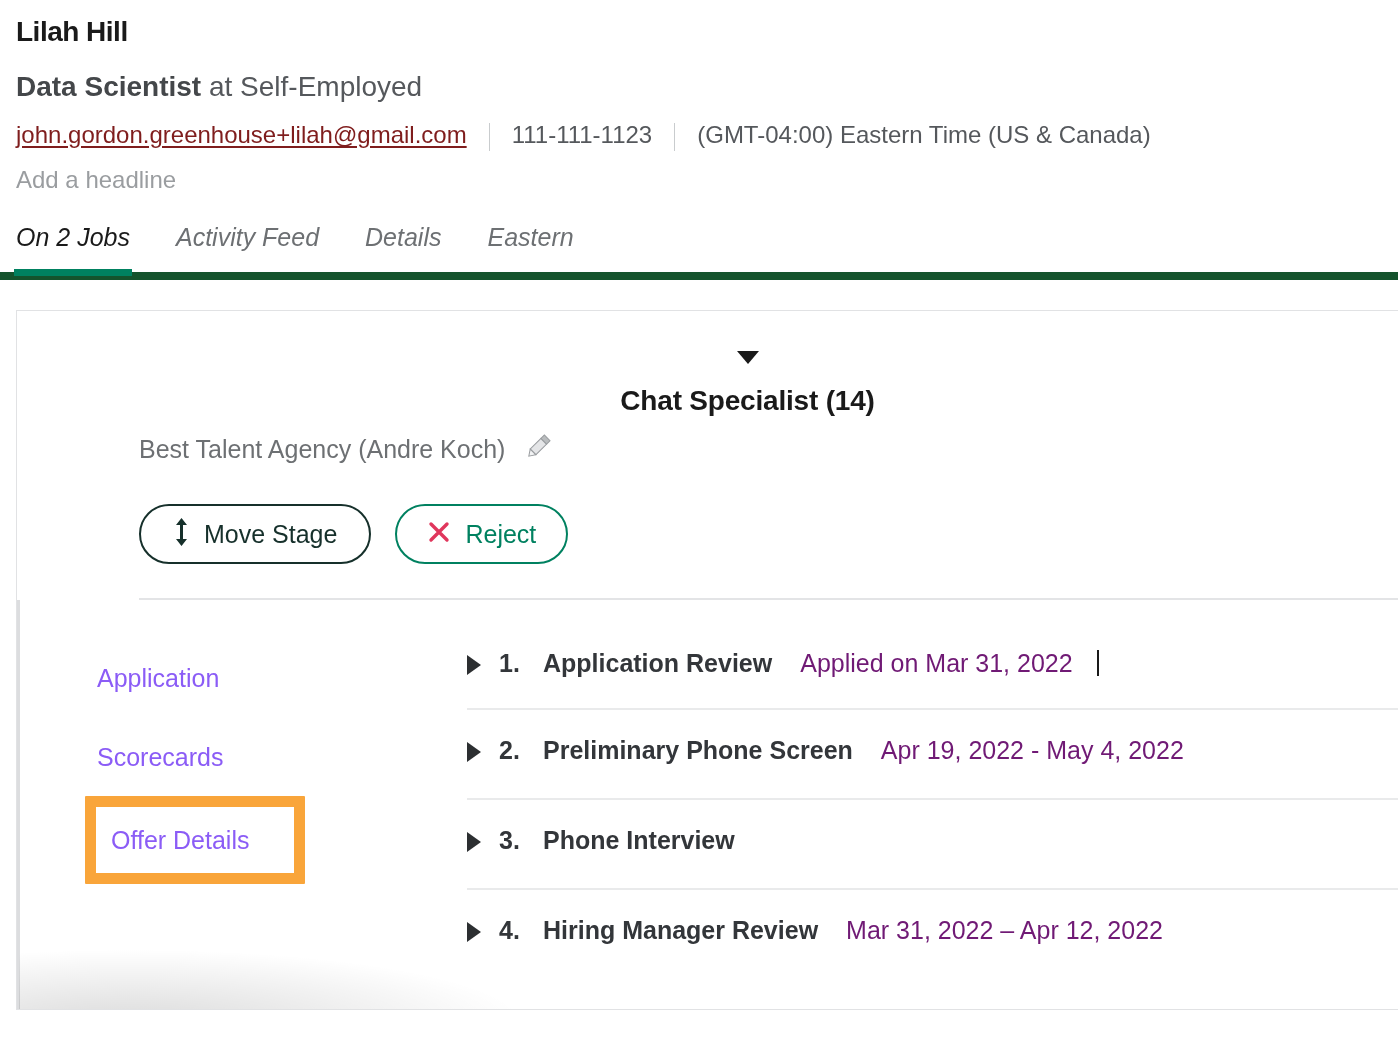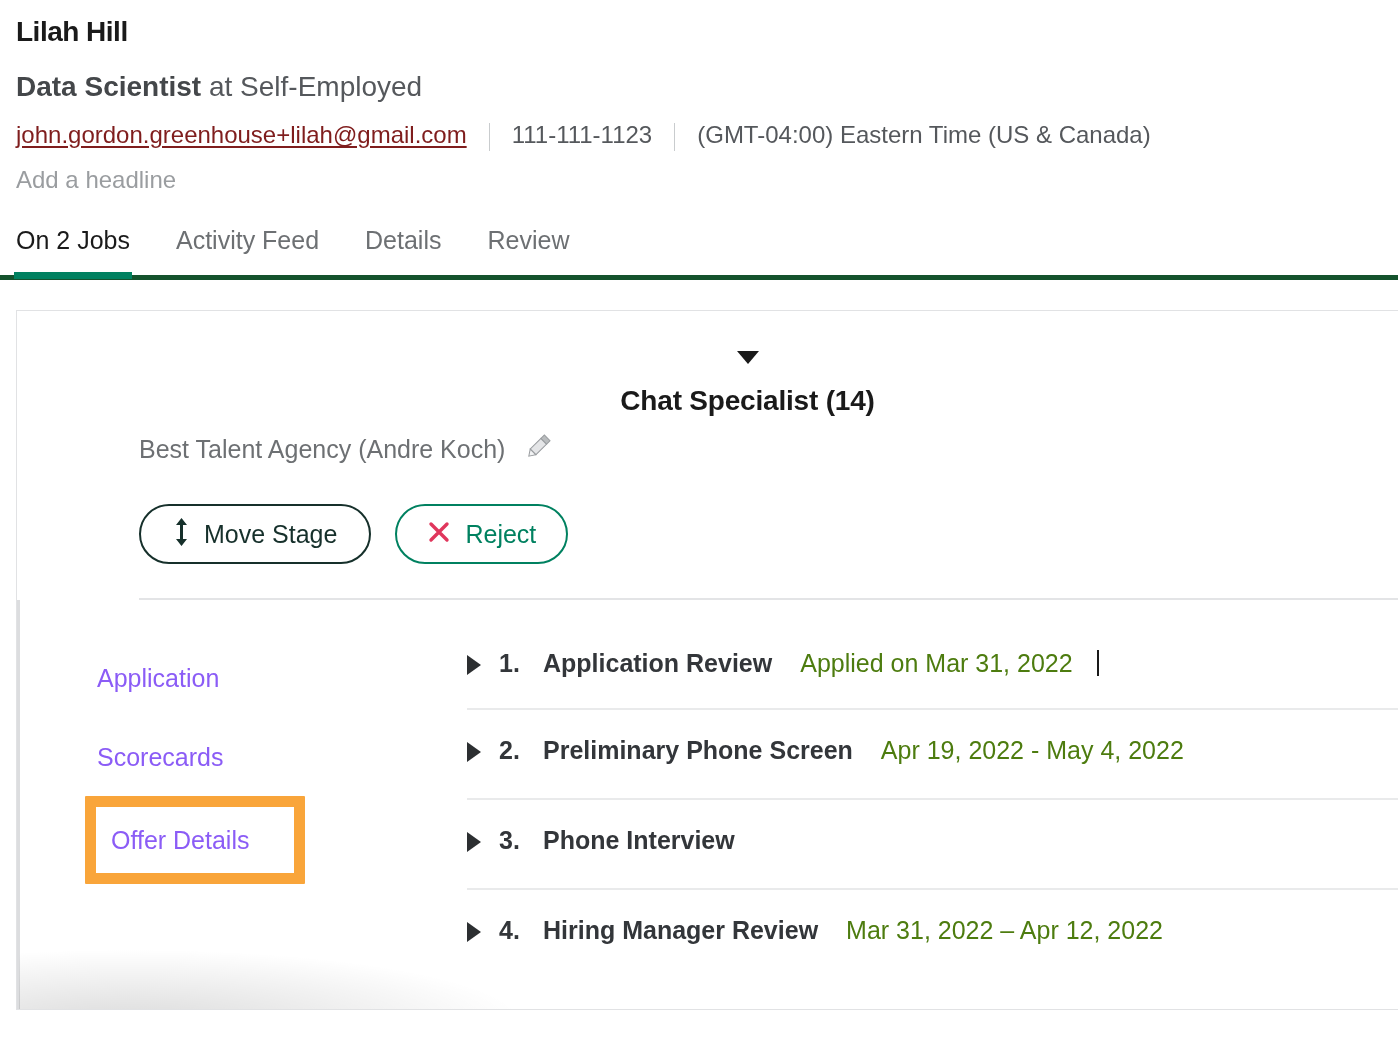--- a/index.html
+++ b/index.html
@@ -74,21 +74,22 @@
   }
 
   
   .tabs {
     margin-top: 26px;
     display: flex;
     align-items: flex-end;
     position: relative;
     padding-left: 16px;
     height: 58px;
-    border-bottom: 5px solid #14532d;
+    border-bottom: 8px solid #14532d;
+    font-style: italic;
   }
   .tab {
     font-size: 25px;
     line-height: 30px;
     color: #6d7073;
     margin-right: 46px;
     padding-bottom: 20px;
     cursor: pointer;
     position: relative;
     white-space: nowrap;
@@ -277,21 +278,21 @@
     min-width: 30px;
   }
   .stage-name {
     font-size: 25px;
     font-weight: bold;
     color: #33363a;
     margin-left: -4px;
   }
   .stage-date {
     font-size: 25px;
-    color: #4d7c0f;
+    color: #701a75;
     margin-left: 10px;
   }
   .text-caret {
     display: inline-block;
     width: 2px;
     height: 26px;
     background: #1a1a1a;
     margin-left: 6px;
     position: relative;
     top: 4px;
@@ -326,21 +327,21 @@
     <span>(GMT-04:00) Eastern Time (US &amp; Canada)</span>
   </div>
 
   <div class="headline-placeholder">Add a headline</div>
 </div>
 
 <div class="tabs">
   <div class="tab active">On 2 Jobs</div>
   <div class="tab">Activity Feed</div>
   <div class="tab">Details</div>
-  <div class="tab">Review</div>
+  <div class="tab">Eastern</div>
 </div>
 
 <div class="job-card">
   <div class="job-card-inner">
 
     <div class="job-title-row">
       <span class="disclosure-caret"></span>
       <span class="job-title">Chat Specialist (14)</span>
     </div>
 

